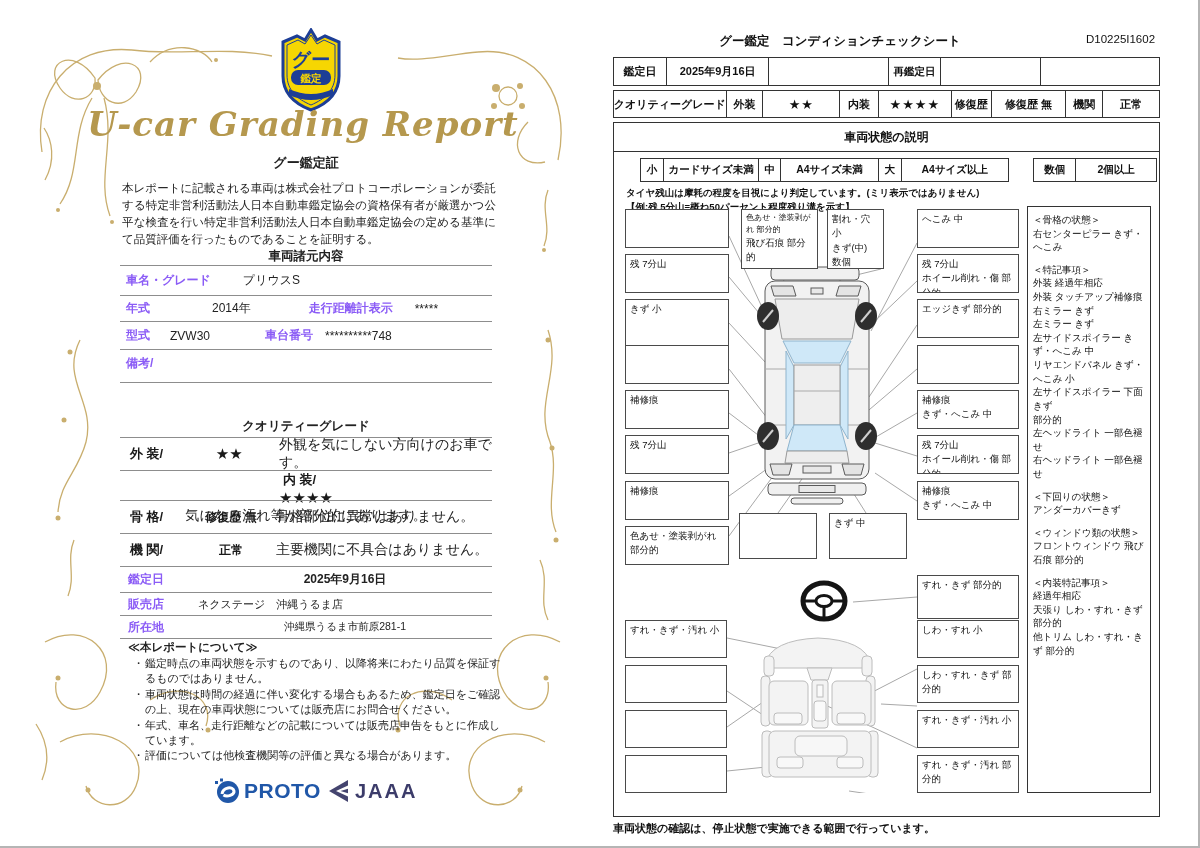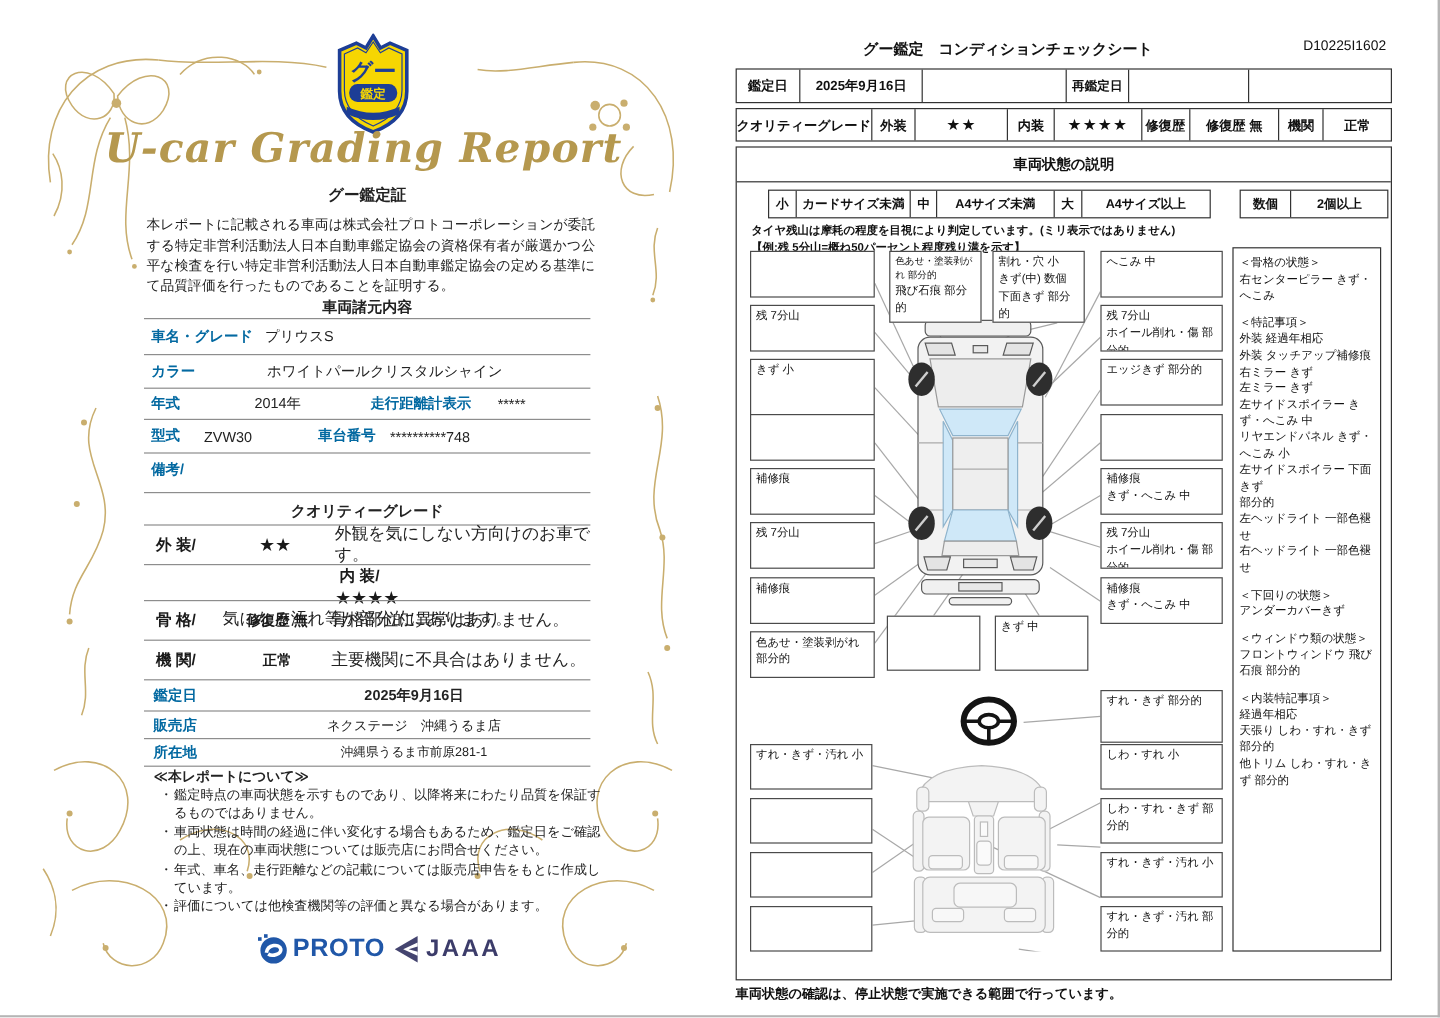--- a/index.html
+++ b/index.html
@@ -8,21 +8,21 @@
          border-right:2px solid #b5b5b5;border-bottom:2px solid #b5b5b5;box-sizing:border-box;}
   .abs{position:absolute;}
   
   .gr-title{font-family:"DejaVu Serif","Liberation Serif",serif;font-style:italic;font-weight:bold;
             font-size:34px;color:#b5984e;text-align:center;letter-spacing:1px;}
   .cert-title{font-size:13px;font-weight:bold;text-align:center;color:#222;}
   .intro{font-size:11.5px;line-height:1.48;text-align:justify;color:#222;}
   .sec-head{font-size:12.5px;font-weight:bold;text-align:center;color:#222;}
   .spec-row{position:relative;border-top:1px solid #8d8d8d;display:flex;align-items:center;}
   .spec-row:last-child{border-bottom:1px solid #8d8d8d;}
-  .spec-label{font-size:12px;font-weight:bold;color:#0369a1;white-space:nowrap;}
+  .spec-label{font-size:12px;font-weight:bold;color:#8b5cf6;white-space:nowrap;}
   .spec-val{font-size:12px;color:#222;white-space:nowrap;}
   .q-label{font-size:13px;font-weight:bold;white-space:nowrap;}
   .q-val{font-size:12px;font-weight:bold;text-align:center;}
   .q-stars{font-size:15px;letter-spacing:0px;font-weight:normal;}
   .q-desc{font-size:14px;color:#222;}
   .about-title{font-size:11.5px;font-weight:bold;color:#222;}
   .about-item{font-size:11px;line-height:1.4;color:#222;display:flex;}
   .about-item .dot{flex:0 0 12px;}
   .proto-text{font-size:21px;font-weight:bold;color:#2057a8;letter-spacing:0.5px;}
   .jaaa-text{font-size:20px;font-weight:bold;color:#3c3c6a;letter-spacing:2px;}
@@ -122,25 +122,21 @@
     </svg>
 
     <div class="abs gr-title" style="left:85px;top:104px;width:436px;">U-car Grading Report</div>
     <div class="abs cert-title" style="left:120px;top:154px;width:372px;">グー鑑定証</div>
     <div class="abs sec-head" style="left:120px;top:248px;width:372px;">車両諸元内容</div>
 
     <div class="abs intro" style="left:122px;top:180px;width:374px;">本レポートに記載される車両は株式会社プロトコーポレーションが委託する特定非営利活動法人日本自動車鑑定協会の資格保有者が厳選かつ公平な検査を行い特定非営利活動法人日本自動車鑑定協会の定める基準にて品質評価を行ったものであることを証明する。</div>
     <div class="abs" style="left:120px;top:265px;width:372px;">
       <div class="spec-row" style="height:29px;">
         <span class="spec-label" style="margin-left:6px;">車名・グレード</span>
-        <span class="spec-val" style="margin-left:10px;">プリウスS</span>
-      </div>
-      <div class="spec-row" style="height:27px;">
-        <span class="spec-label" style="margin-left:6px;">カラー</span>
-        <span class="spec-val" style="margin-left:60px;">ホワイトパールクリスタルシャイン</span>
+        <span class="spec-val" style="margin-left:32px;">プリウスS</span>
       </div>
       <div class="spec-row" style="height:25px;">
         <span class="spec-label" style="margin-left:6px;">年式</span>
         <span class="spec-val" style="margin-left:62px;">2014年</span>
         <span class="spec-label" style="margin-left:58px;">走行距離計表示</span>
         <span class="spec-val" style="margin-left:22px;">*****</span>
       </div>
       <div class="spec-row" style="height:27px;">
         <span class="spec-label" style="margin-left:6px;">型式</span>
         <span class="spec-val" style="margin-left:20px;">ZVW30</span>
@@ -173,21 +169,21 @@
         <span class="q-label" style="margin-left:10px;width:56px;">機 関/</span>
         <span class="q-val" style="width:90px;">正常</span>
         <span class="q-desc">主要機関に不具合はありません。</span>
       </div>
       <div class="spec-row" style="height:25px;">
         <span class="spec-label" style="margin-left:8px;width:70px;">鑑定日</span>
         <span class="spec-val" style="flex:1;text-align:center;font-weight:bold;">2025年9月16日</span>
       </div>
       <div class="spec-row" style="height:22px;">
         <span class="spec-label" style="margin-left:8px;width:70px;">販売店</span>
-        <span class="spec-val" style="flex:1;text-align:center;font-size:11px;">ネクステージ　沖縄うるま店</span>
+        <span class="spec-val" style="flex:1;text-align:left;font-size:11px;">ネクステージ　沖縄うるま店</span>
       </div>
       <div class="spec-row" style="height:22px;">
         <span class="spec-label" style="margin-left:8px;width:70px;">所在地</span>
         <span class="spec-val" style="flex:1;text-align:center;font-size:10.5px;">沖縄県うるま市前原281-1</span>
       </div>
     </div>
 
     <div class="abs about-title" style="left:128px;top:640px;">≪本レポートについて≫</div>
     <div class="abs" style="left:133px;top:656px;width:376px;">
       <div class="about-item">
@@ -397,21 +393,21 @@
       <div class="box" style="left:11px;top:222px;width:104px;height:39px;"><span></span></div>
       <div class="box" style="left:11px;top:267px;width:104px;height:39px;"><span>補修痕</span></div>
       <div class="box" style="left:11px;top:312px;width:104px;height:39px;"><span>残 7分山</span></div>
       <div class="box" style="left:11px;top:358px;width:104px;height:39px;"><span>補修痕</span></div>
       <div class="box" style="left:11px;top:403px;width:104px;height:39px;"><span>色あせ・塗装剥がれ 部分的</span></div>
 
       <div class="box" style="left:127px;top:86px;width:77px;height:60px;">
         <div class="tiny">色あせ・塗装剥がれ 部分的</div>
         <div>飛び石痕 部分的</div>
       </div>
-      <div class="box" style="left:213px;top:86px;width:77px;height:60px;">
+      <div class="box" style="left:213px;top:86px;width:57px;height:60px;">
         <div>割れ・穴 小</div>
         <div>きず(中) 数個</div>
         <div>下面きず 部分的</div>
       </div>
 
       <div class="box" style="left:303px;top:86px;width:102px;height:39px;">
         <div>へこみ 中</div>
       </div>
       <div class="box" style="left:303px;top:131px;width:102px;height:39px;">
         <div>残 7分山</div>

